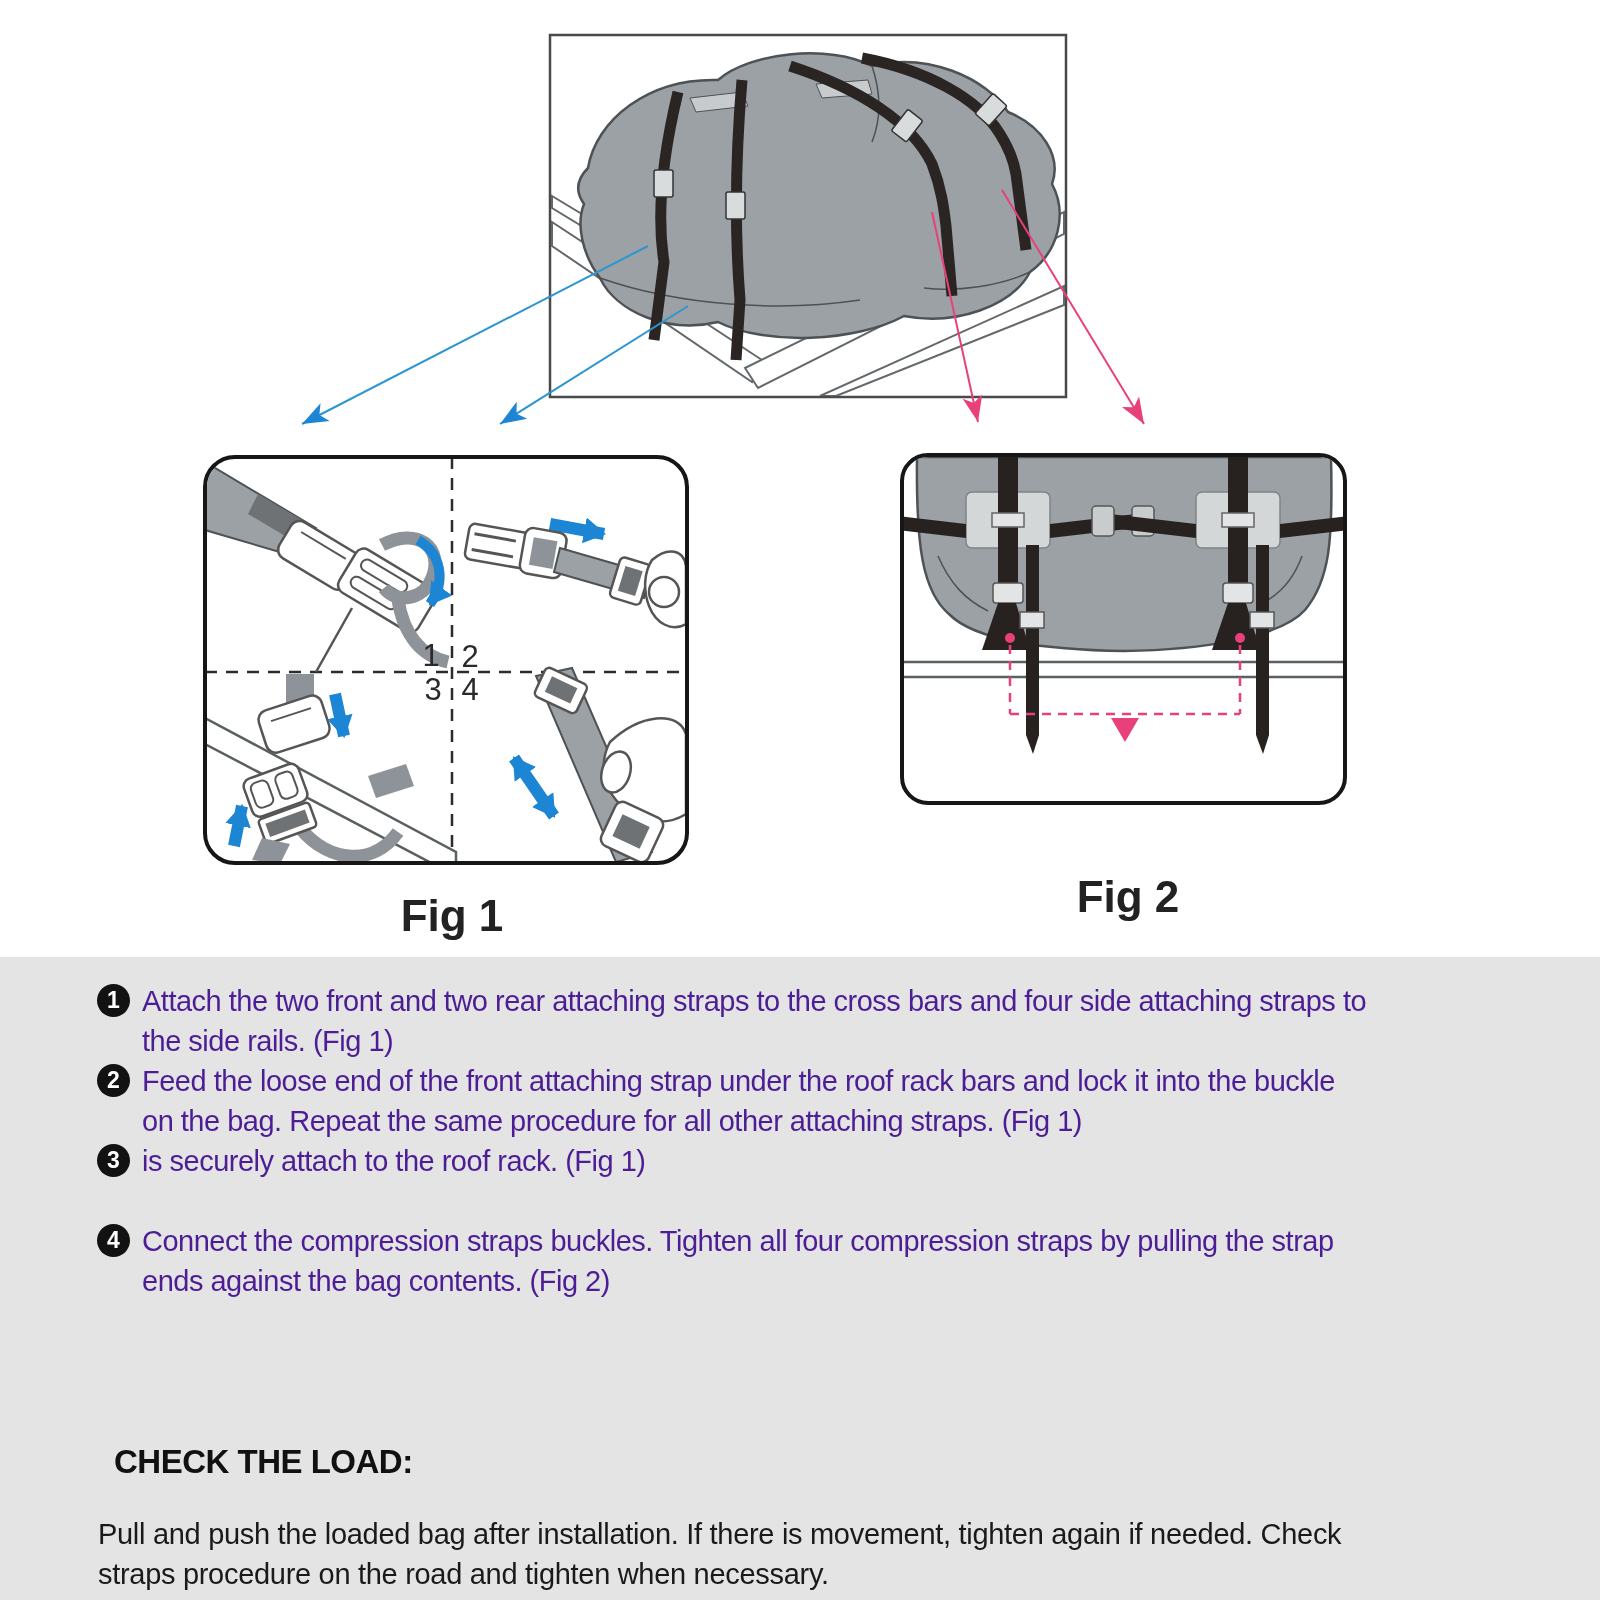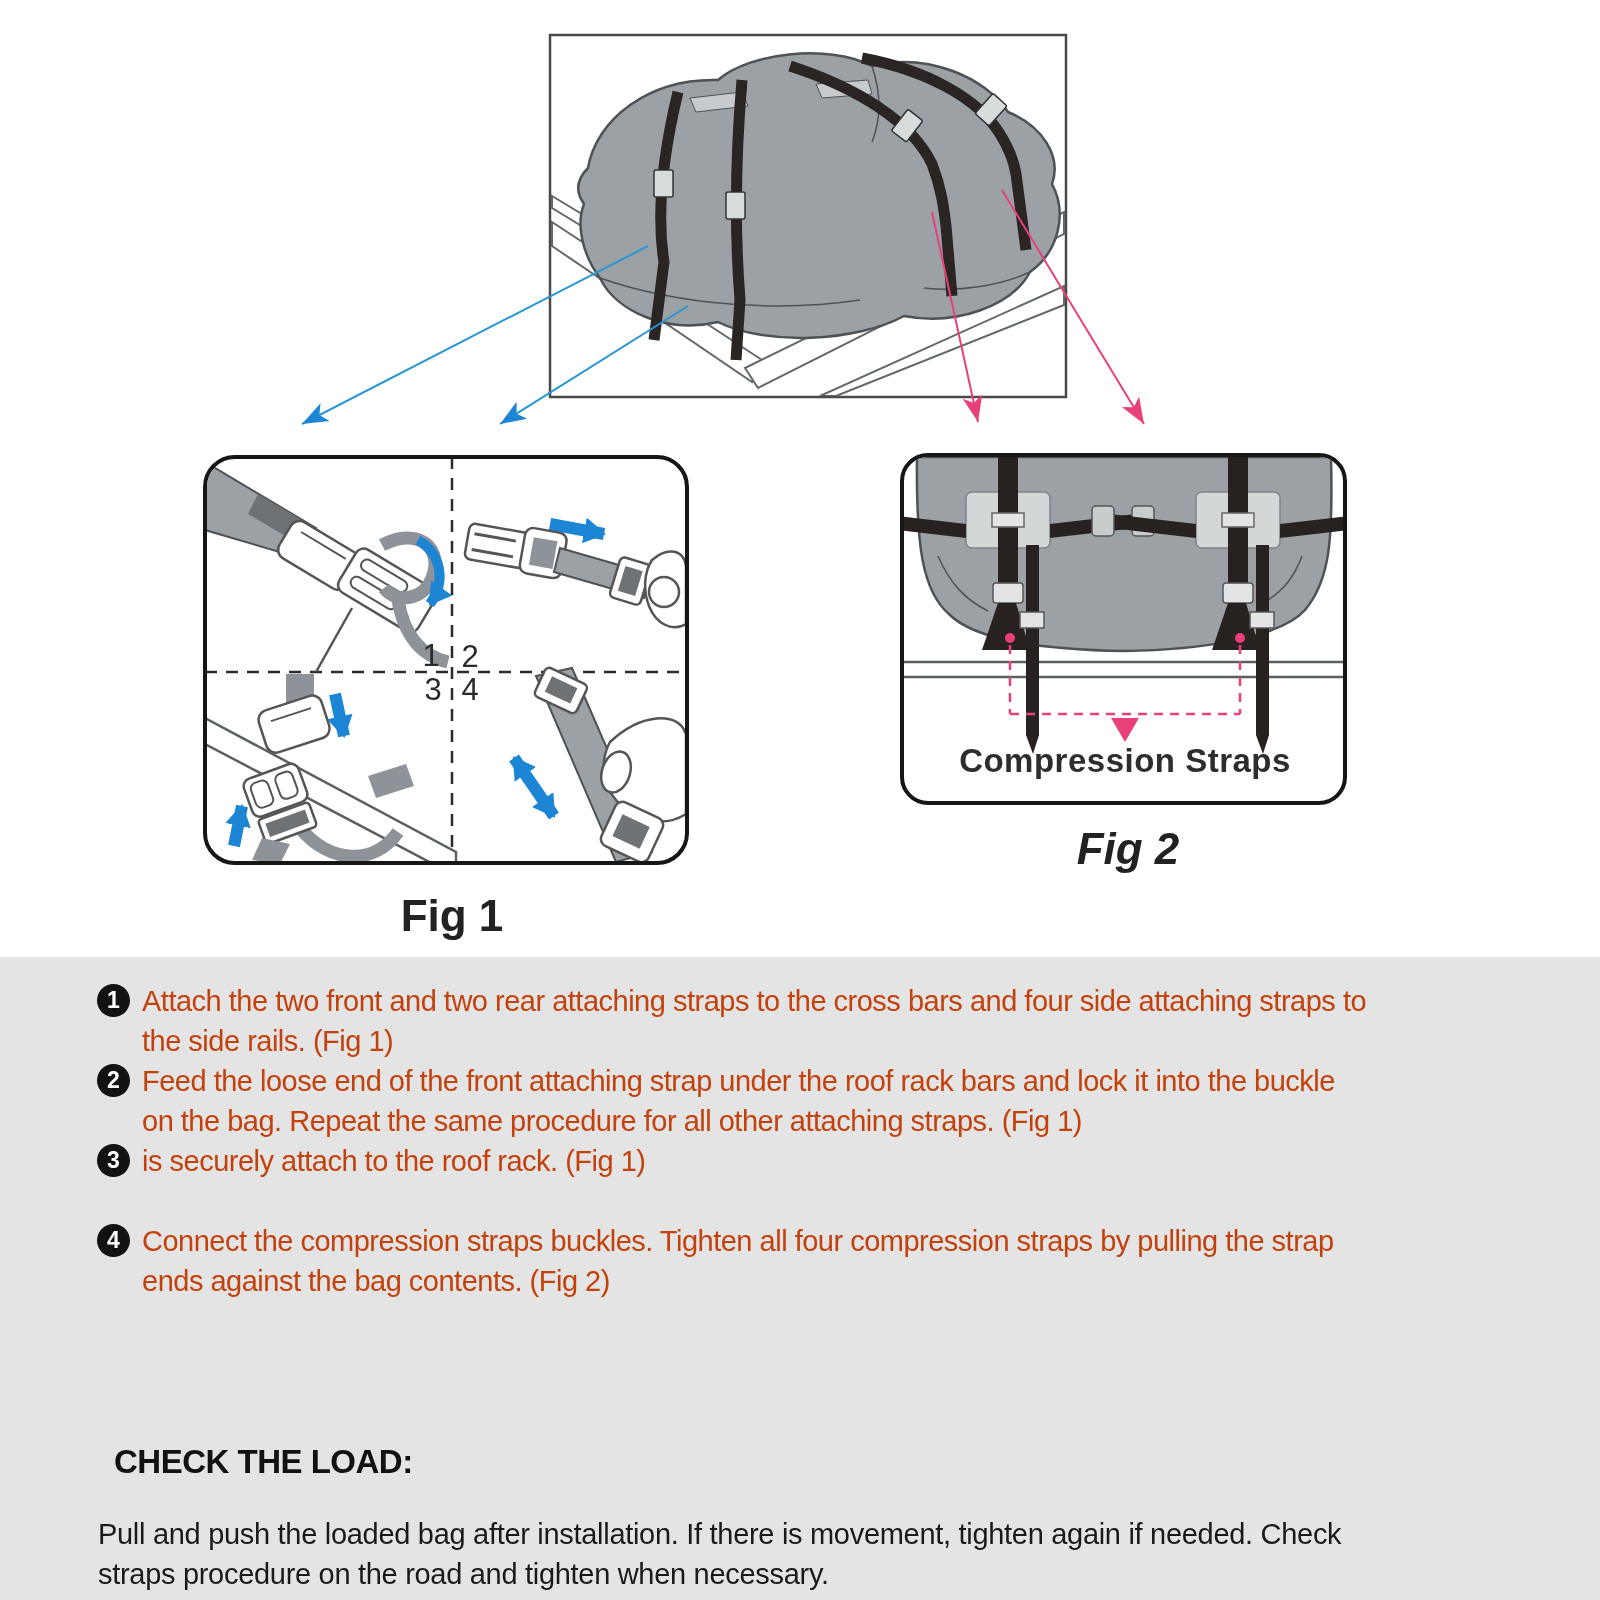--- a/index.html
+++ b/index.html
@@ -10,21 +10,21 @@
              font-size:44px;color:#222;letter-spacing:0px;white-space:nowrap;}
   .quad-num{position:absolute;transform:translate(-50%,-50%);font-size:31px;color:#2a2a2a;font-weight:500;}
   .fig2-caption{position:absolute;transform:translate(-50%,-50%);font-weight:bold;font-size:33px;
                 color:#2d2d2d;white-space:nowrap;letter-spacing:0.5px;}
   .instructions{position:absolute;left:0;top:957px;width:1600px;height:643px;background:#e4e4e4;}
   .step{position:absolute;left:97px;display:flex;align-items:flex-start;}
   .badge{width:33px;height:33px;border-radius:50%;background:#121212;color:#ffffff;
          font-size:23px;font-weight:bold;display:flex;align-items:center;justify-content:center;
          margin-top:3px;flex:0 0 33px;}
   .step-lines{margin-left:12px;}
-  .iline{font-size:29px;line-height:40px;white-space:nowrap;letter-spacing:-0.5px;color:#c2410c;}
+  .iline{font-size:29px;line-height:40px;white-space:nowrap;letter-spacing:-0.5px;color:#4c1d95;}
   .check-head{position:absolute;left:114px;top:1443px;font-size:33px;font-weight:bold;
               letter-spacing:-0.5px;color:#111;}
   .check-para{position:absolute;left:98px;top:1494px;margin-top:20px;}
   .cline{font-size:29px;line-height:40px;white-space:nowrap;letter-spacing:-0.3px;color:#1a1a1a;}
 </style>
 </head>
 <body>
 
 <div id="canvas">
 
@@ -234,24 +234,23 @@
         </g>
       </g>
     </g>
   </svg>
 
   <div class="quad-num" style="left:431px;top:656px;">1</div>
   <div class="quad-num" style="left:470px;top:657px;">2</div>
   <div class="quad-num" style="left:433px;top:690px;">3</div>
   <div class="quad-num" style="left:470px;top:690px;">4</div>
 
-  <div class="fig2-caption" style="left:1125px;top:761px;">Compression Straps</div>
 
   <div class="fig-label" style="left:452px;top:916px;">Fig 1</div>
-  <div class="fig-label" style="left:1128px;top:849px;font-style:italic;">Fig 2</div>
+  <div class="fig-label" style="left:1128px;top:897px;">Fig 2</div>
 
   <section class="instructions">
 
     <div class="step" style="top:24px;">
       <div class="badge">1</div>
       <div class="step-lines">
         <div class="iline">Attach the two front and two rear attaching straps to the cross bars and four side attaching straps to</div>
         <div class="iline">the side rails. (Fig 1)</div>
       </div>
     </div>

